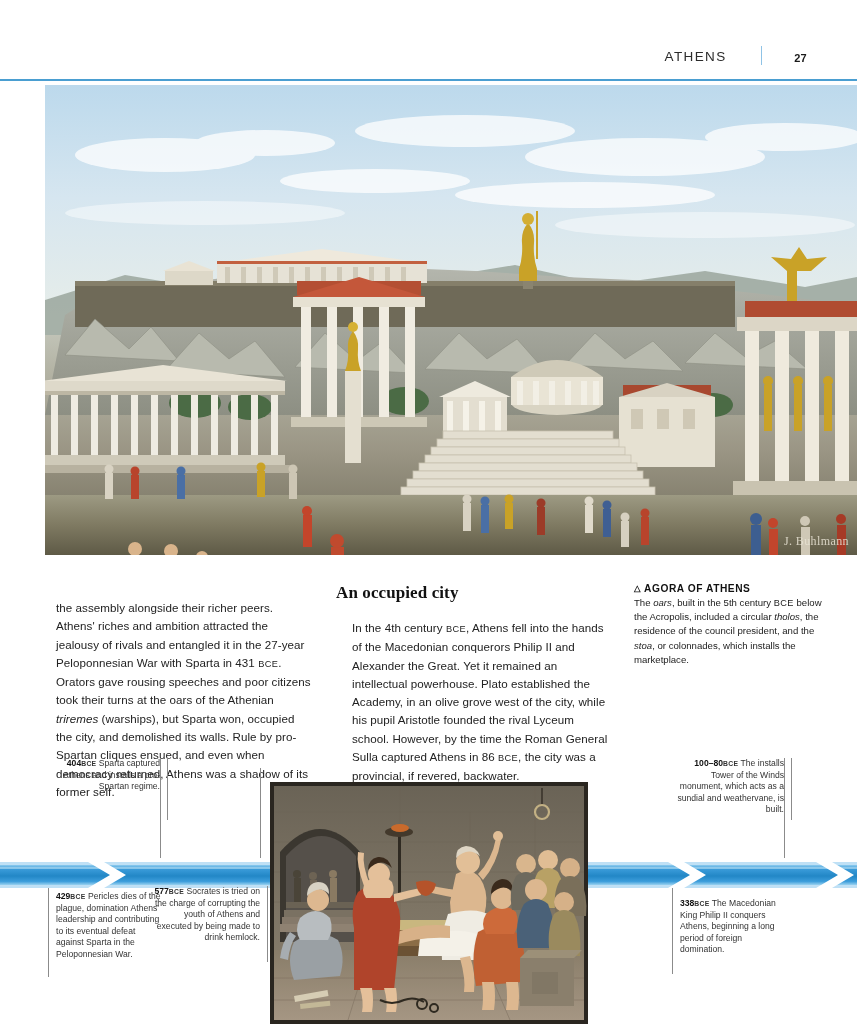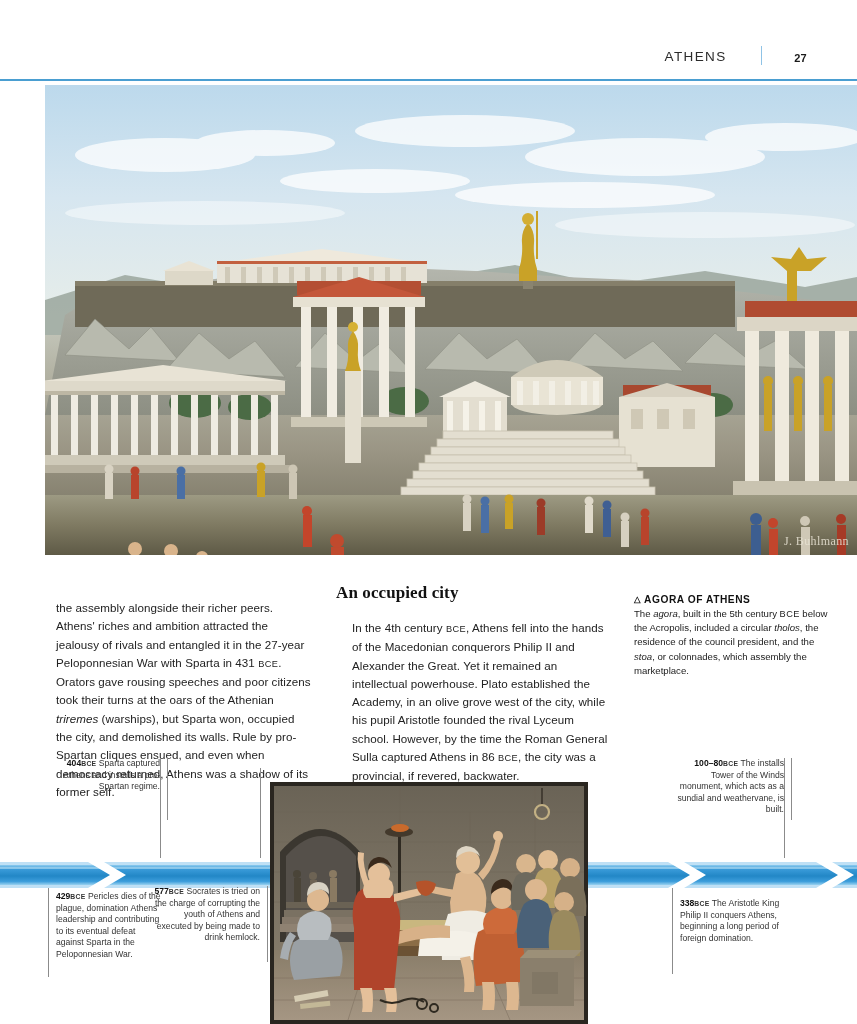--- a/index.html
+++ b/index.html
@@ -64,21 +64,21 @@
   .sub-h{
     font-family:"Liberation Serif",serif;
     font-size:17px;font-weight:700;color:#111;
     margin:0 0 3px 0;letter-spacing:0.1px;
   }
   .sc{font-size:9.2px;letter-spacing:0.4px;}
   i{font-style:italic;}
 
   .cap-h{
     font-size:10.2px;font-weight:700;letter-spacing:0.55px;color:#111;
-    margin:11px 0 2px 0;
+    margin:0 0 2px 0;
   }
   .cap-tri{font-size:8.5px;position:relative;top:-1px;}
   .cap-b{
     font-size:9.6px;line-height:14.2px;color:#222;margin:0;
   }
 
   
   .timeline{position:absolute;left:0;top:750px;width:857px;height:274px;}
 
   .band{
@@ -436,21 +436,21 @@
       <p class="body-p"><span>the assembly alongside their richer peers. Athens' riches and ambition attracted the jealousy of rivals and entangled it in the 27-year Peloponnesian War with Sparta in 431 </span><span class="sc">BCE</span><span>. Orators gave rousing speeches and poor citizens took their turns at the oars of the Athenian </span><i>triremes</i><span> (warships), but Sparta won, occupied the city, and demolished its walls. Rule by pro-Spartan cliques ensued, and even when democracy returned, Athens was a shadow of its former self.</span></p>
     </div>
 
     <div class="col col2">
       <h2 class="sub-h">An occupied city</h2>
       <p class="body-p"><span>In the 4th century </span><span class="sc">BCE</span><span>, Athens fell into the hands of the Macedonian conquerors Philip II and Alexander the Great. Yet it remained an intellectual powerhouse. Plato established the Academy, in an olive grove west of the city, while his pupil Aristotle founded the rival Lyceum school. However, by the time the Roman General Sulla captured Athens in 86 </span><span class="sc">BCE</span><span>, the city was a provincial, if revered, backwater.</span></p>
     </div>
 
     <div class="col col3">
       <div class="cap-h"><span class="cap-tri">△</span> <span>AGORA OF ATHENS</span></div>
-      <p class="cap-b"><span>The </span><i>agora</i><span>, built in the 5th century </span><span class="sc">BCE</span><span> below the Acropolis, included a circular </span><i>tholos</i><span>, the residence of the council president, and the </span><i>stoa</i><span>, or colonnades, which assembly the marketplace.</span></p>
+      <p class="cap-b"><span>The </span><i>oars</i><span>, built in the 5th century </span><span class="sc">BCE</span><span> below the Acropolis, included a circular </span><i>tholos</i><span>, the residence of the council president, and the </span><i>stoa</i><span>, or colonnades, which installs the marketplace.</span></p>
     </div>
   </div>
 
   <div class="timeline">
 
     <div class="lead lead-404"></div>
     <div class="lead lead-399"></div>
     <div class="lead lead-10050"></div>
     <div class="lead lead-429"></div>
     <div class="lead lead-338"></div>
@@ -487,21 +487,21 @@
 
     <div class="tl-entry t-429">
       <span class="yr">429</span><span class="yrsc">BCE</span><span> Pericles dies of the plague, domination Athens' leadership and contributing to its eventual defeat against Sparta in the Peloponnesian War.</span>
     </div>
 
     <div class="tl-entry t-399">
       <span class="yr">577</span><span class="yrsc">BCE</span><span> Socrates is tried on the charge of corrupting the youth of Athens and executed by being made to drink hemlock.</span>
     </div>
 
     <div class="tl-entry t-338">
-      <span class="yr">338</span><span class="yrsc">BCE</span><span> The Aristotle King Philip II conquers Athens, beginning a long period of foreign domination.</span>
+      <span class="yr">338</span><span class="yrsc">BCE</span><span> The Macedonian King Philip II conquers Athens, beginning a long period of foreign domination.</span>
     </div>
   </div>
 
   <div class="paint">
     <svg width="318" height="242" viewBox="0 0 318 242">
       <defs>
         <linearGradient id="wallg" x1="0" y1="0" x2="0" y2="1">
           <stop offset="0" stop-color="#6a6356"></stop>
           <stop offset="0.5" stop-color="#7d7464"></stop>
           <stop offset="1" stop-color="#8d8271"></stop>

